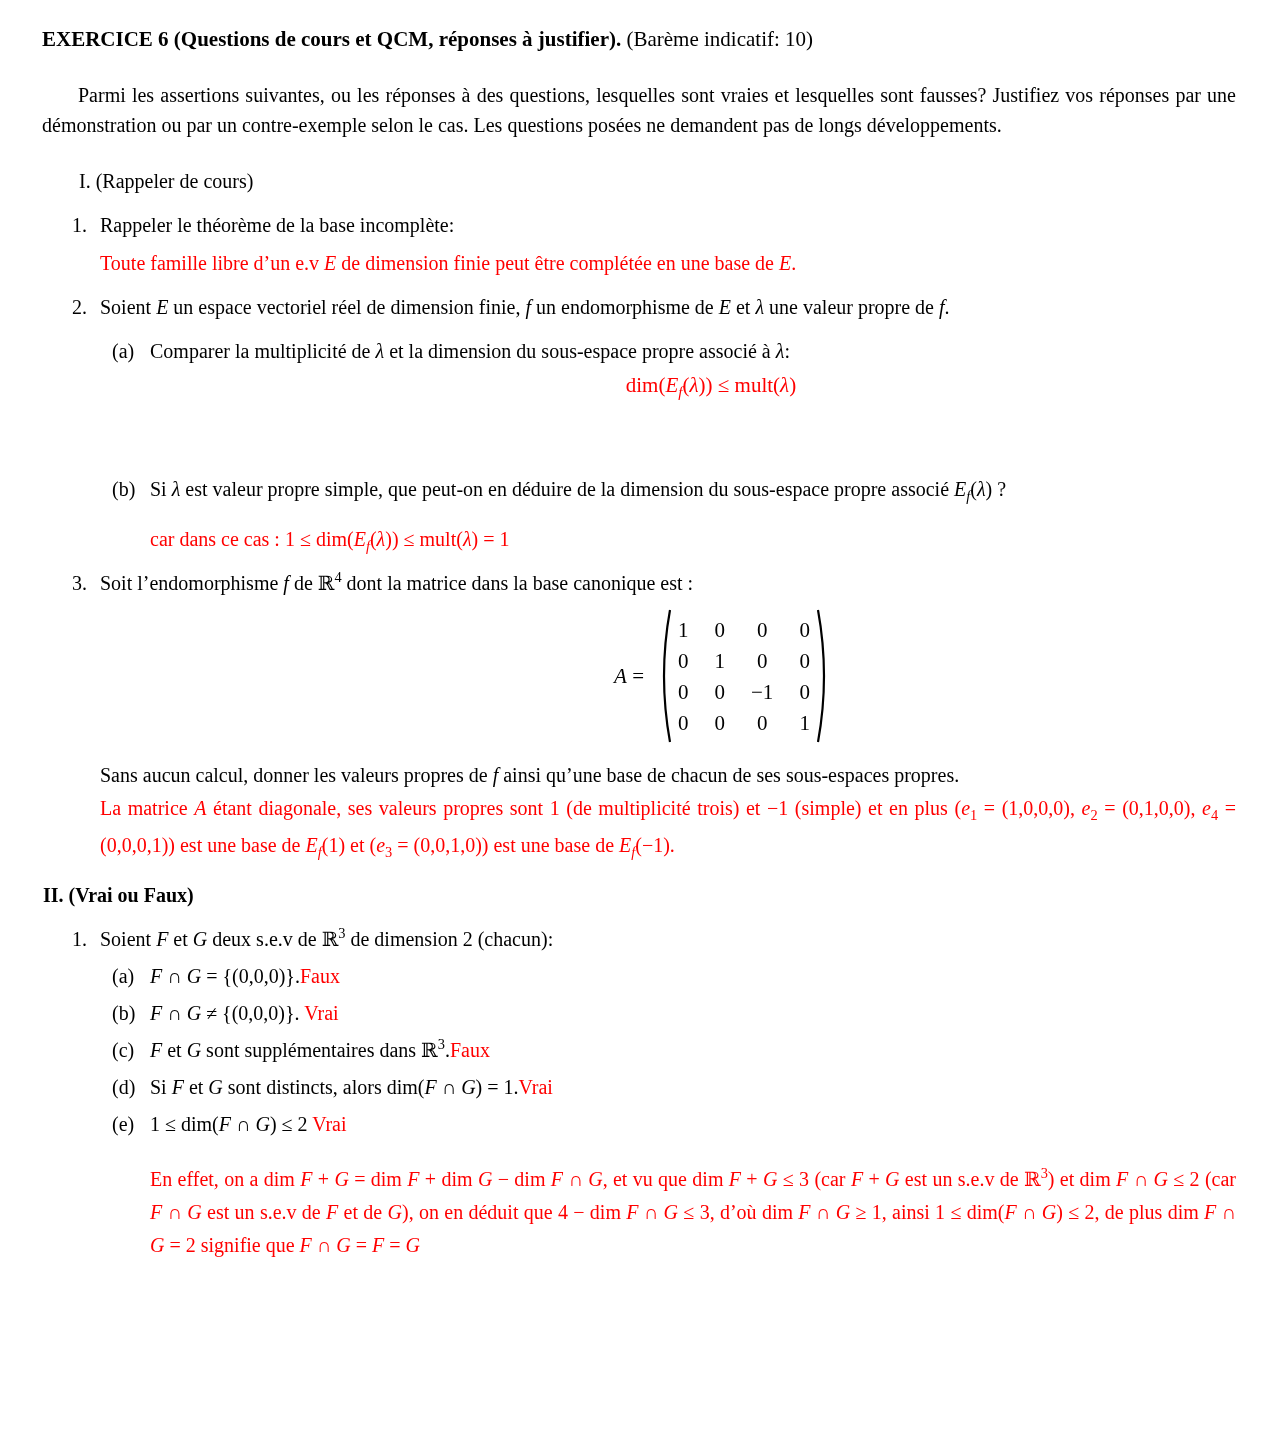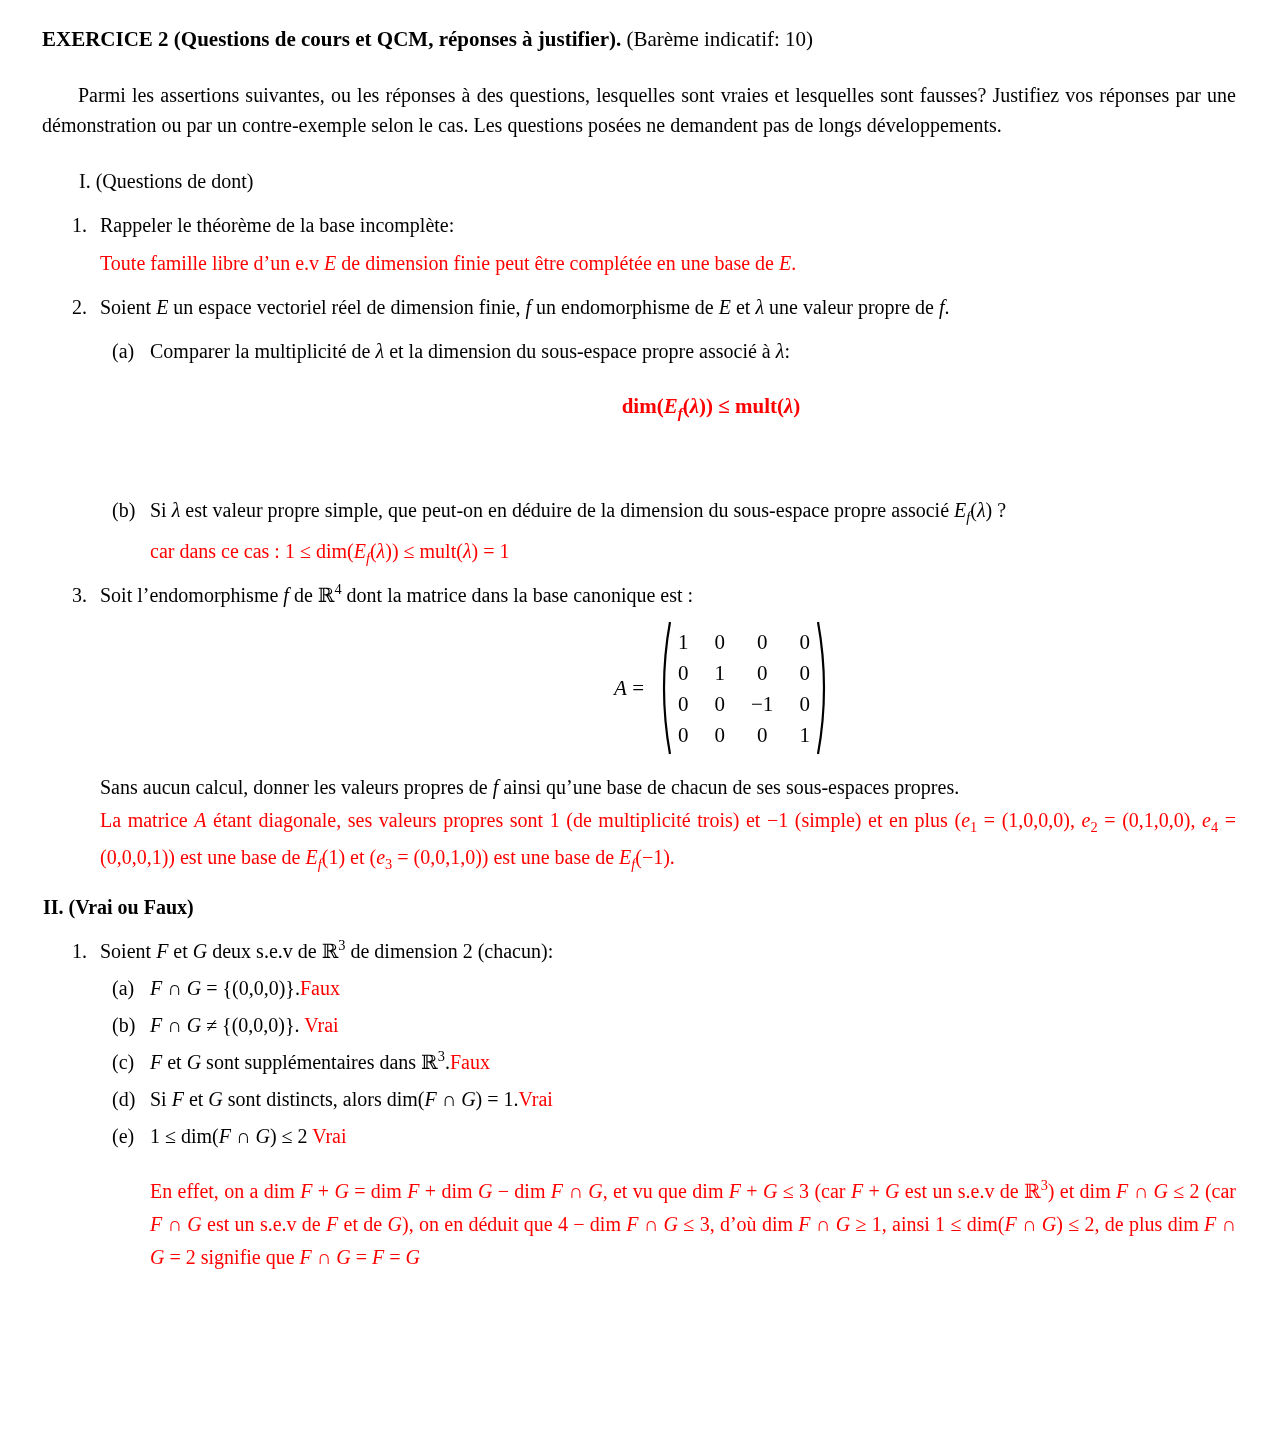--- a/index.html
+++ b/index.html
@@ -16,23 +16,23 @@
   .heading-2{margin:16px 0 0 1px;font-weight:bold;}
   .li{display:flex;align-items:flex-start;}
   .li1{margin:14px 0 0 30px;}
   .li1 > .num{flex:0 0 28px;}
   .li2{margin:14px 0 0 12px;}
   .li2 > .num{flex:0 0 38px;}
   .li > .body{flex:1 1 auto;min-width:0;}
   .red{color:var(--answer-red,#ff0000);}
   .answer-line{margin-top:8px;}
   .formula{text-align:center;font-size:21px;margin:0;}
-  .formula-2a{padding-left:36px;margin-top:25px;margin-bottom:60px;font-weight:bold;}
+  .formula-2a{padding-left:36px;margin-top:4px;margin-bottom:60px;}
   .formula-2b{padding-left:60px;margin-top:52px;}
-  .formula-note{margin-top:11px;}
+  .formula-note{margin-top:20px;}
   .matrix-wrap{display:flex;justify-content:center;align-items:center;
     padding-left:110px;margin-top:10px;font-size:21px;}
   .mat-lhs{margin-right:12px;}
   .mat-grid{display:grid;grid-template-columns:repeat(4,auto);
     column-gap:26px;align-items:center;justify-items:center;
     grid-auto-rows:31px;padding:0 6px;}
   .paren{display:block;}
   .followup{margin-top:16px;}
   .answer-3{line-height:37px;text-align:justify;}
   .tf-items{margin-top:2px;}
@@ -40,26 +40,26 @@
   .tf-just{margin:24px 0 0 50px;line-height:33px;text-align:justify;}
   sub{font-size:72%;line-height:0;}
   sup{font-size:72%;line-height:0;}
   p{margin:0;}
 </style>
 </head>
 <body>
 
 <div class="page">
 
-  <p class="title"><b>EXERCICE 2 (Questions de cours et QCM, réponses à justifier).</b> <span>(Barème indicatif: 10)</span></p>
+  <p class="title"><b>EXERCICE 6 (Questions de cours et QCM, réponses à justifier).</b> <span>(Barème indicatif: 10)</span></p>
 
   <p class="intro">Parmi les assertions suivantes, ou les réponses à des questions, lesquelles sont vraies et lesquelles sont fausses? Justifiez vos réponses par une démonstration ou par un contre-exemple selon le cas. Les questions posées ne demandent pas de longs développements.</p>
 
   <section>
-    <p class="heading-1">I. (Questions de dont)</p>
+    <p class="heading-1">I. (Rappeler de cours)</p>
 
     <div class="li li1">
       <span class="num">1.</span>
       <div class="body">
         <p>Rappeler le théorème de la base incomplète:</p>
         <p class="red answer-line">Toute famille libre d’un e.v <i>E</i> de dimension finie peut être complétée en une base de <i>E</i>.</p>
       </div>
     </div>
 
     <div class="li li1">

